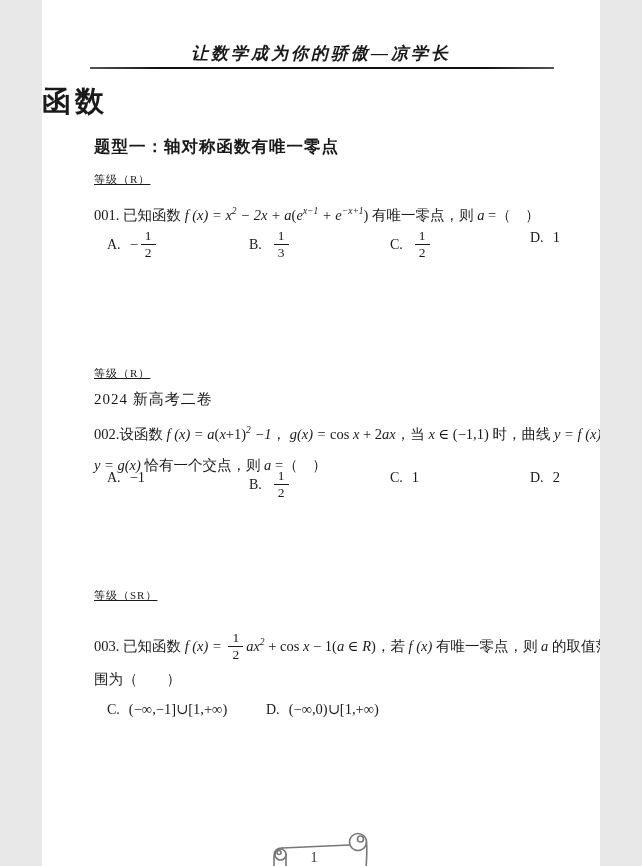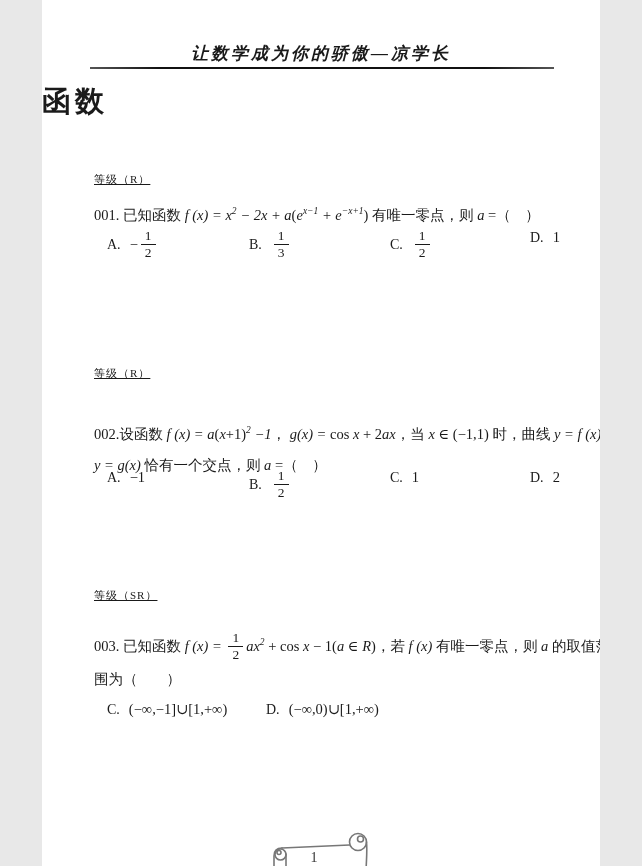--- a/index.html
+++ b/index.html
@@ -78,40 +78,42 @@
 </head>
 <body>
 
 <div class="page">
 
   <div class="abs slogan">让数学成为你的骄傲—凉学长</div>
   <div class="abs rule"></div>
 
   <div class="abs doc-title">函数</div>
 
+  <div class="abs section-heading">题型一：轴对称函数有唯一零点</div>
 
   <div class="abs level" style="top:172px">等级（R）</div>
   <div class="abs stem" style="top:196px"><span class="text">001. 已知函数 </span><span class="math">f (x) = x</span><span class="sup">2</span><span class="math"> − 2x + a</span><span class="rm">(</span><span class="math">e</span><span class="sup">x−1</span><span class="math"> + e</span><span class="sup">−x+1</span><span class="rm">)</span><span class="text"> 有唯一零点，则 </span><span class="math">a</span><span class="text"> =（　）</span></div>
   <div class="abs opt-row" style="top:229px">
     <span class="opt" style="left:65px"><span class="lbl">A.</span><span><span class="rm">−</span><span class="frac">
             <span class="num">1</span>
             <span class="den">2</span>
           </span></span></span>
     <span class="opt" style="left:207px"><span class="lbl">B.</span><span><span class="frac">
             <span class="num">1</span>
             <span class="den">3</span>
           </span></span></span>
     <span class="opt" style="left:348px"><span class="lbl">C.</span><span><span class="frac">
             <span class="num">1</span>
             <span class="den">2</span>
           </span></span></span>
     <span class="opt" style="left:488px"><span class="lbl">D.</span><span><span class="rm">1</span></span></span>
   </div>
 
   <div class="abs level" style="top:366px">等级（R）</div>
+  <div class="abs source" style="top:390px">2024 新高考二卷</div>
   <div class="abs stem" style="top:415px"><span class="text">002.设函数 </span><span class="math">f (x) = a</span><span class="rm">(</span><span class="math">x</span><span class="rm">+1)</span><span class="sup">2</span><span class="math"> −1</span><span class="text">，  </span><span class="math">g(x) = </span><span class="rm">cos </span><span class="math">x </span><span class="rm">+ 2</span><span class="math">ax</span><span class="text">，当 </span><span class="math">x </span><span class="rm">∈ (−1,1) </span><span class="text">时，曲线 </span><span class="math">y = f (x) </span><span class="text">与 </span><span class="math">y = g(x) </span><span class="text">恰有一个交点，则 </span><span class="math">a</span><span class="text"> =（　）</span></div>
   <div class="abs opt-row" style="top:469px">
     <span class="opt" style="left:65px"><span class="lbl">A.</span><span><span class="rm">−1</span></span></span>
     <span class="opt" style="left:207px"><span class="lbl">B.</span><span><span class="frac">
             <span class="num">1</span>
             <span class="den">2</span>
           </span></span></span>
     <span class="opt" style="left:348px"><span class="lbl">C.</span><span><span class="rm">1</span></span></span>
     <span class="opt" style="left:488px"><span class="lbl">D.</span><span><span class="rm">2</span></span></span>
   </div>

